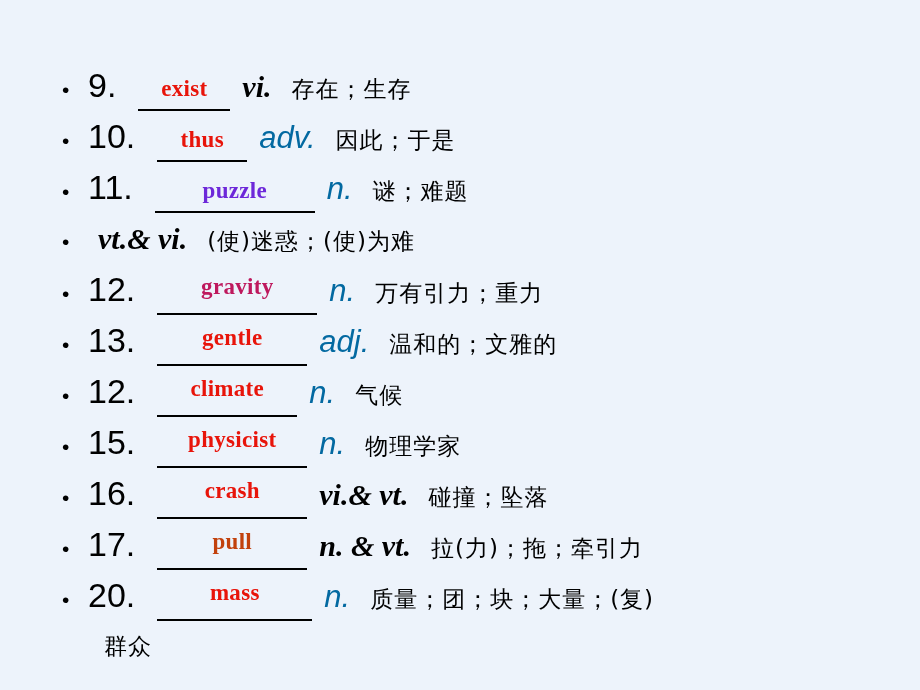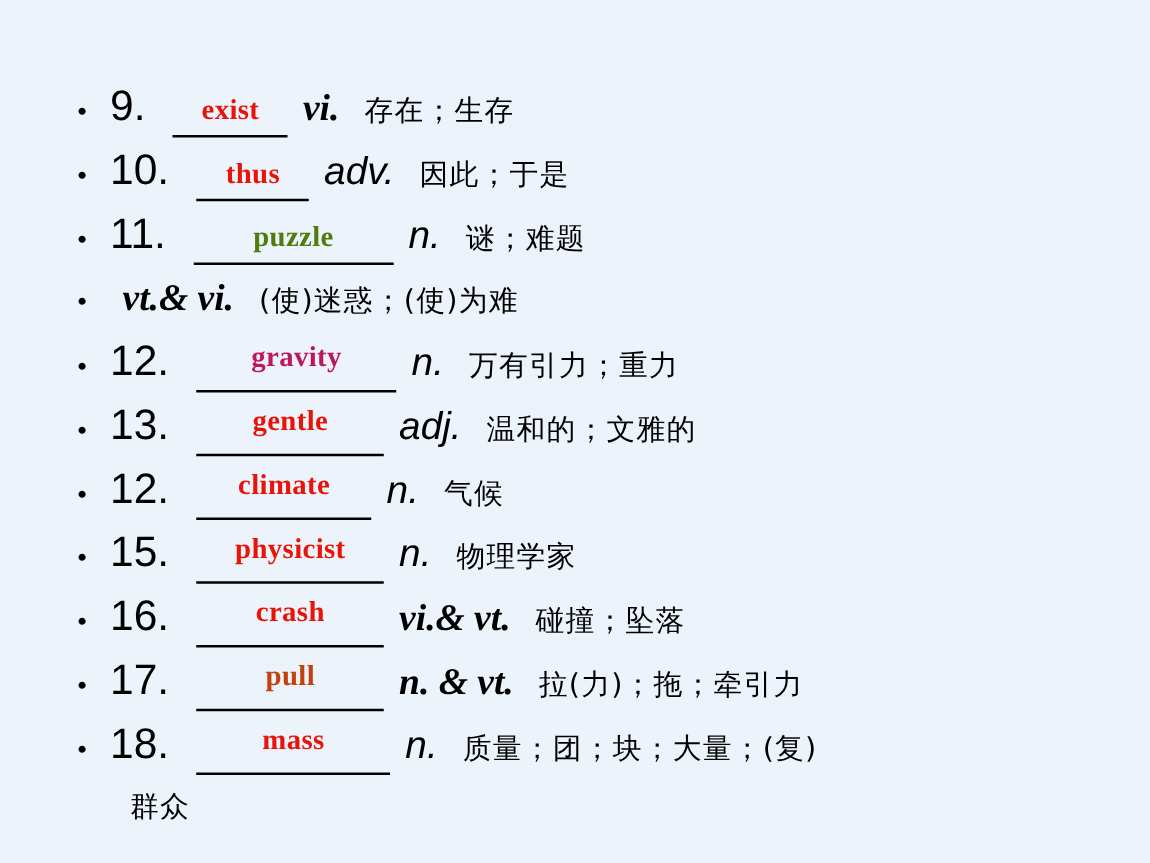--- a/index.html
+++ b/index.html
@@ -82,21 +82,21 @@
     font-weight: bold;
     font-size: 30px;
     color: #000;
     vertical-align: baseline;
     margin-top: 31px;
   }
   .pos-sans {
     font-family: "Liberation Sans", sans-serif;
     font-style: italic;
     font-size: 31px;
-    color: #000000;
+    color: #0369a1;
     vertical-align: baseline;
     margin-top: 41px;
   }
   .cn {
     font-family: "DejaVu Sans", "Liberation Serif", serif;
     font-size: 23px;
     color: #000;
     vertical-align: baseline;
     letter-spacing: 1px;
   }
@@ -110,24 +110,24 @@
     white-space: nowrap;
   }
 </style>
 </head>
 <body style="background: rgb(237, 243, 251);">
 
 <div class="slide">
   <div class="vocab-list" id="list">
       <div class="vocab-line"><span class="bullet">•</span><span class="num">9.</span><span class="sp-lg"></span><span class="blank" style="width: 92px;"><span class="answer" style="color: rgb(232, 20, 10);">exist</span></span><span class="sp"></span><span class="pos">vi.</span><span class="sp-lg"></span><span class="cn">存在；生存</span></div>
       <div class="vocab-line"><span class="bullet">•</span><span class="num">10.</span><span class="sp-lg"></span><span class="blank" style="width: 90px;"><span class="answer" style="color: rgb(232, 20, 10);">thus</span></span><span class="sp"></span><span class="pos-sans">adv.</span><span class="sp-lg"></span><span class="cn">因此；于是</span></div>
-      <div class="vocab-line"><span class="bullet">•</span><span class="num">11.</span><span class="sp-lg"></span><span class="blank" style="width: 160px;"><span class="answer" style="color: #4d7c0f;">puzzle</span></span><span class="sp"></span><span class="pos-sans">n.</span><span class="sp-lg"></span><span class="cn">谜；难题</span></div>
+      <div class="vocab-line"><span class="bullet">•</span><span class="num">11.</span><span class="sp-lg"></span><span class="blank" style="width: 160px;"><span class="answer" style="color: #6d28d9;">puzzle</span></span><span class="sp"></span><span class="pos-sans">n.</span><span class="sp-lg"></span><span class="cn">谜；难题</span></div>
       <div class="vocab-line"><span class="bullet">•</span><span class="sp"></span><span class="pos">vt.&amp; vi.</span><span class="sp-lg"></span><span class="cn">(使)迷惑；(使)为难</span></div>
       <div class="vocab-line"><span class="bullet">•</span><span class="num">12.</span><span class="sp-lg"></span><span class="blank high" style="width: 160px;"><span class="answer" style="color: #be185d;">gravity</span></span><span class="sp"></span><span class="pos-sans">n.</span><span class="sp-lg"></span><span class="cn">万有引力；重力</span></div>
       <div class="vocab-line"><span class="bullet">•</span><span class="num">13.</span><span class="sp-lg"></span><span class="blank high" style="width: 150px;"><span class="answer" style="color: rgb(232, 20, 10);">gentle</span></span><span class="sp"></span><span class="pos-sans">adj.</span><span class="sp-lg"></span><span class="cn">温和的；文雅的</span></div>
       <div class="vocab-line"><span class="bullet">•</span><span class="num">12.</span><span class="sp-lg"></span><span class="blank high" style="width: 140px;"><span class="answer" style="color: rgb(232, 20, 10);">climate</span></span><span class="sp"></span><span class="pos-sans">n.</span><span class="sp-lg"></span><span class="cn">气候</span></div>
       <div class="vocab-line"><span class="bullet">•</span><span class="num">15.</span><span class="sp-lg"></span><span class="blank high" style="width: 150px;"><span class="answer" style="color: rgb(232, 20, 10);">physicist</span></span><span class="sp"></span><span class="pos-sans">n.</span><span class="sp-lg"></span><span class="cn">物理学家</span></div>
       <div class="vocab-line"><span class="bullet">•</span><span class="num">16.</span><span class="sp-lg"></span><span class="blank high" style="width: 150px;"><span class="answer" style="color: rgb(232, 20, 10);">crash</span></span><span class="sp"></span><span class="pos">vi.&amp; vt.</span><span class="sp-lg"></span><span class="cn">碰撞；坠落</span></div>
       <div class="vocab-line"><span class="bullet">•</span><span class="num">17.</span><span class="sp-lg"></span><span class="blank high" style="width: 150px;"><span class="answer" style="color: #c2410c;">pull</span></span><span class="sp"></span><span class="pos">n. &amp; vt.</span><span class="sp-lg"></span><span class="cn">拉(力)；拖；牵引力</span></div>
-      <div class="vocab-line"><span class="bullet">•</span><span class="num">18.</span><span class="sp-lg"></span><span class="blank high" style="width: 155px;"><span class="answer" style="color: rgb(232, 20, 10);">mass</span></span><span class="sp"></span><span class="pos-sans">n.</span><span class="sp-lg"></span><span class="cn">质量；团；块；大量；(复)</span></div>
+      <div class="vocab-line"><span class="bullet">•</span><span class="num">20.</span><span class="sp-lg"></span><span class="blank high" style="width: 155px;"><span class="answer" style="color: rgb(232, 20, 10);">mass</span></span><span class="sp"></span><span class="pos-sans">n.</span><span class="sp-lg"></span><span class="cn">质量；团；块；大量；(复)</span></div>
       <div class="wrap-line"><span class="cn">群众</span></div>
     </div>
 </div>
 
 </body></html>

